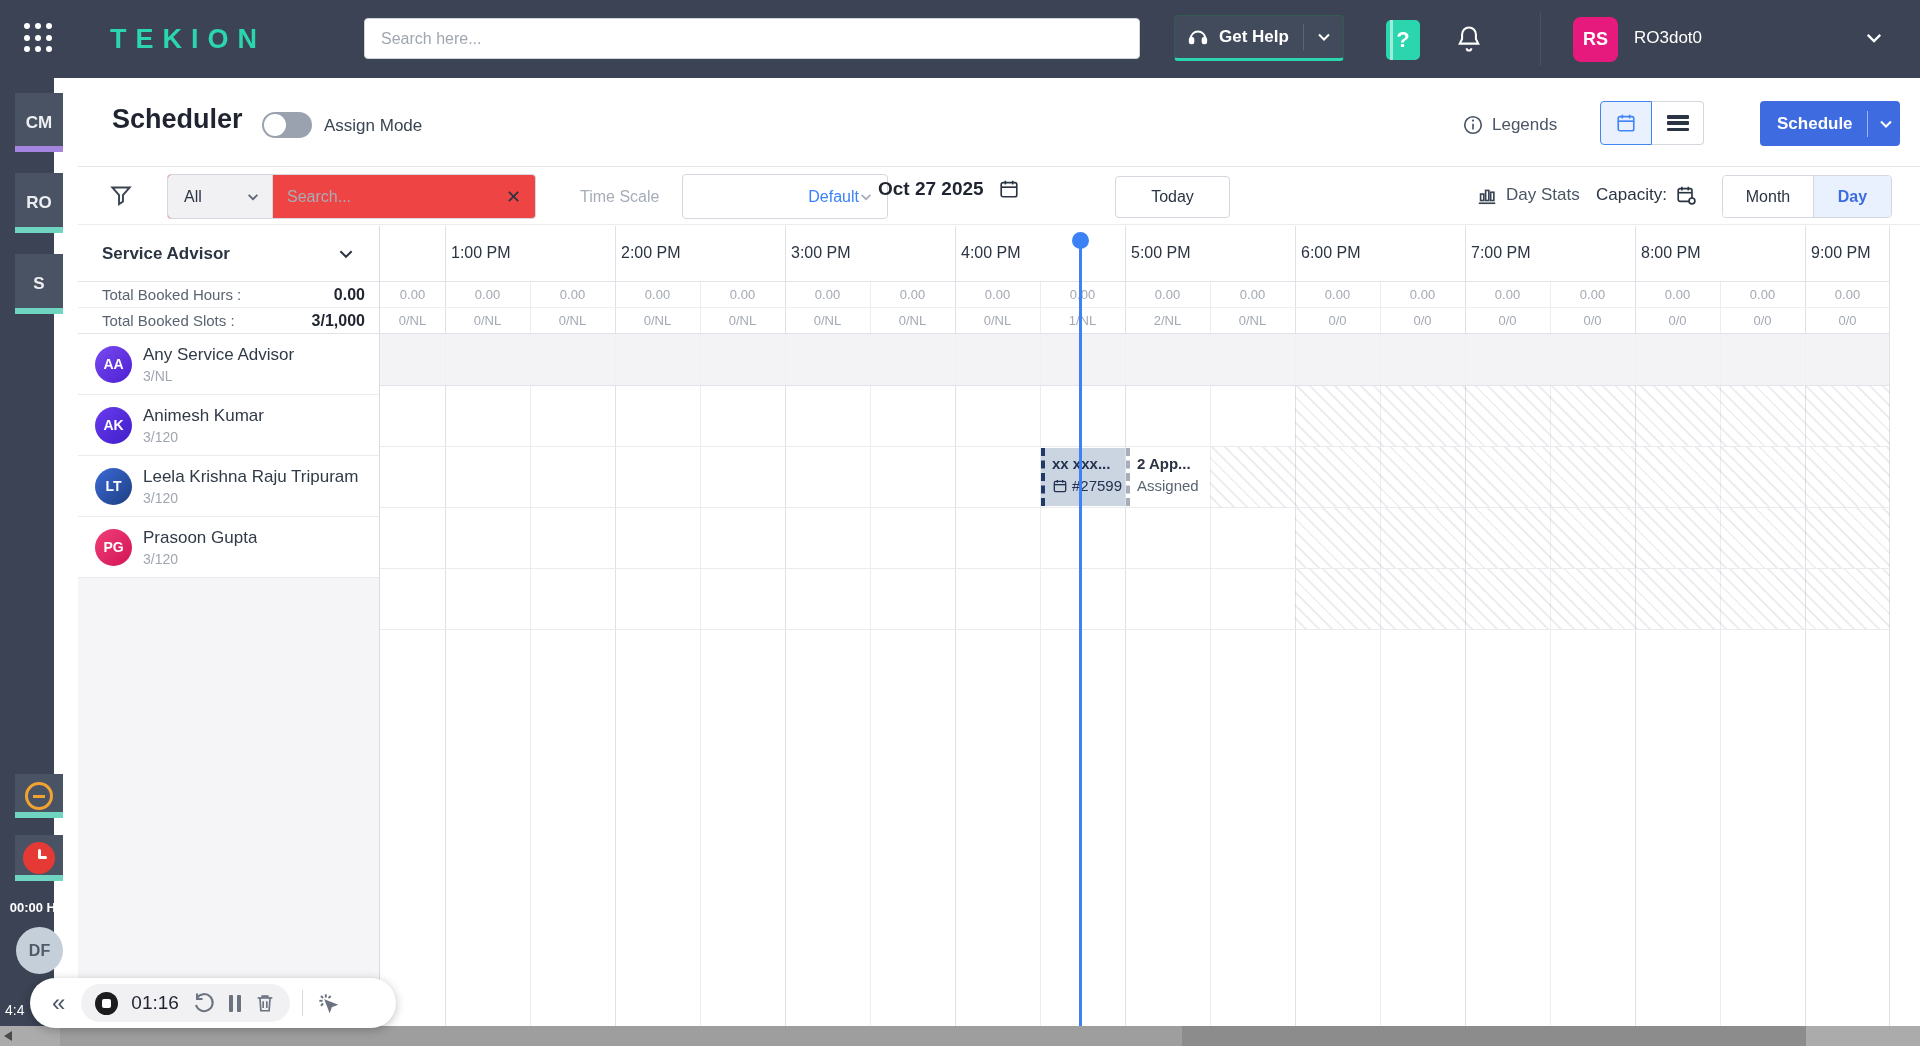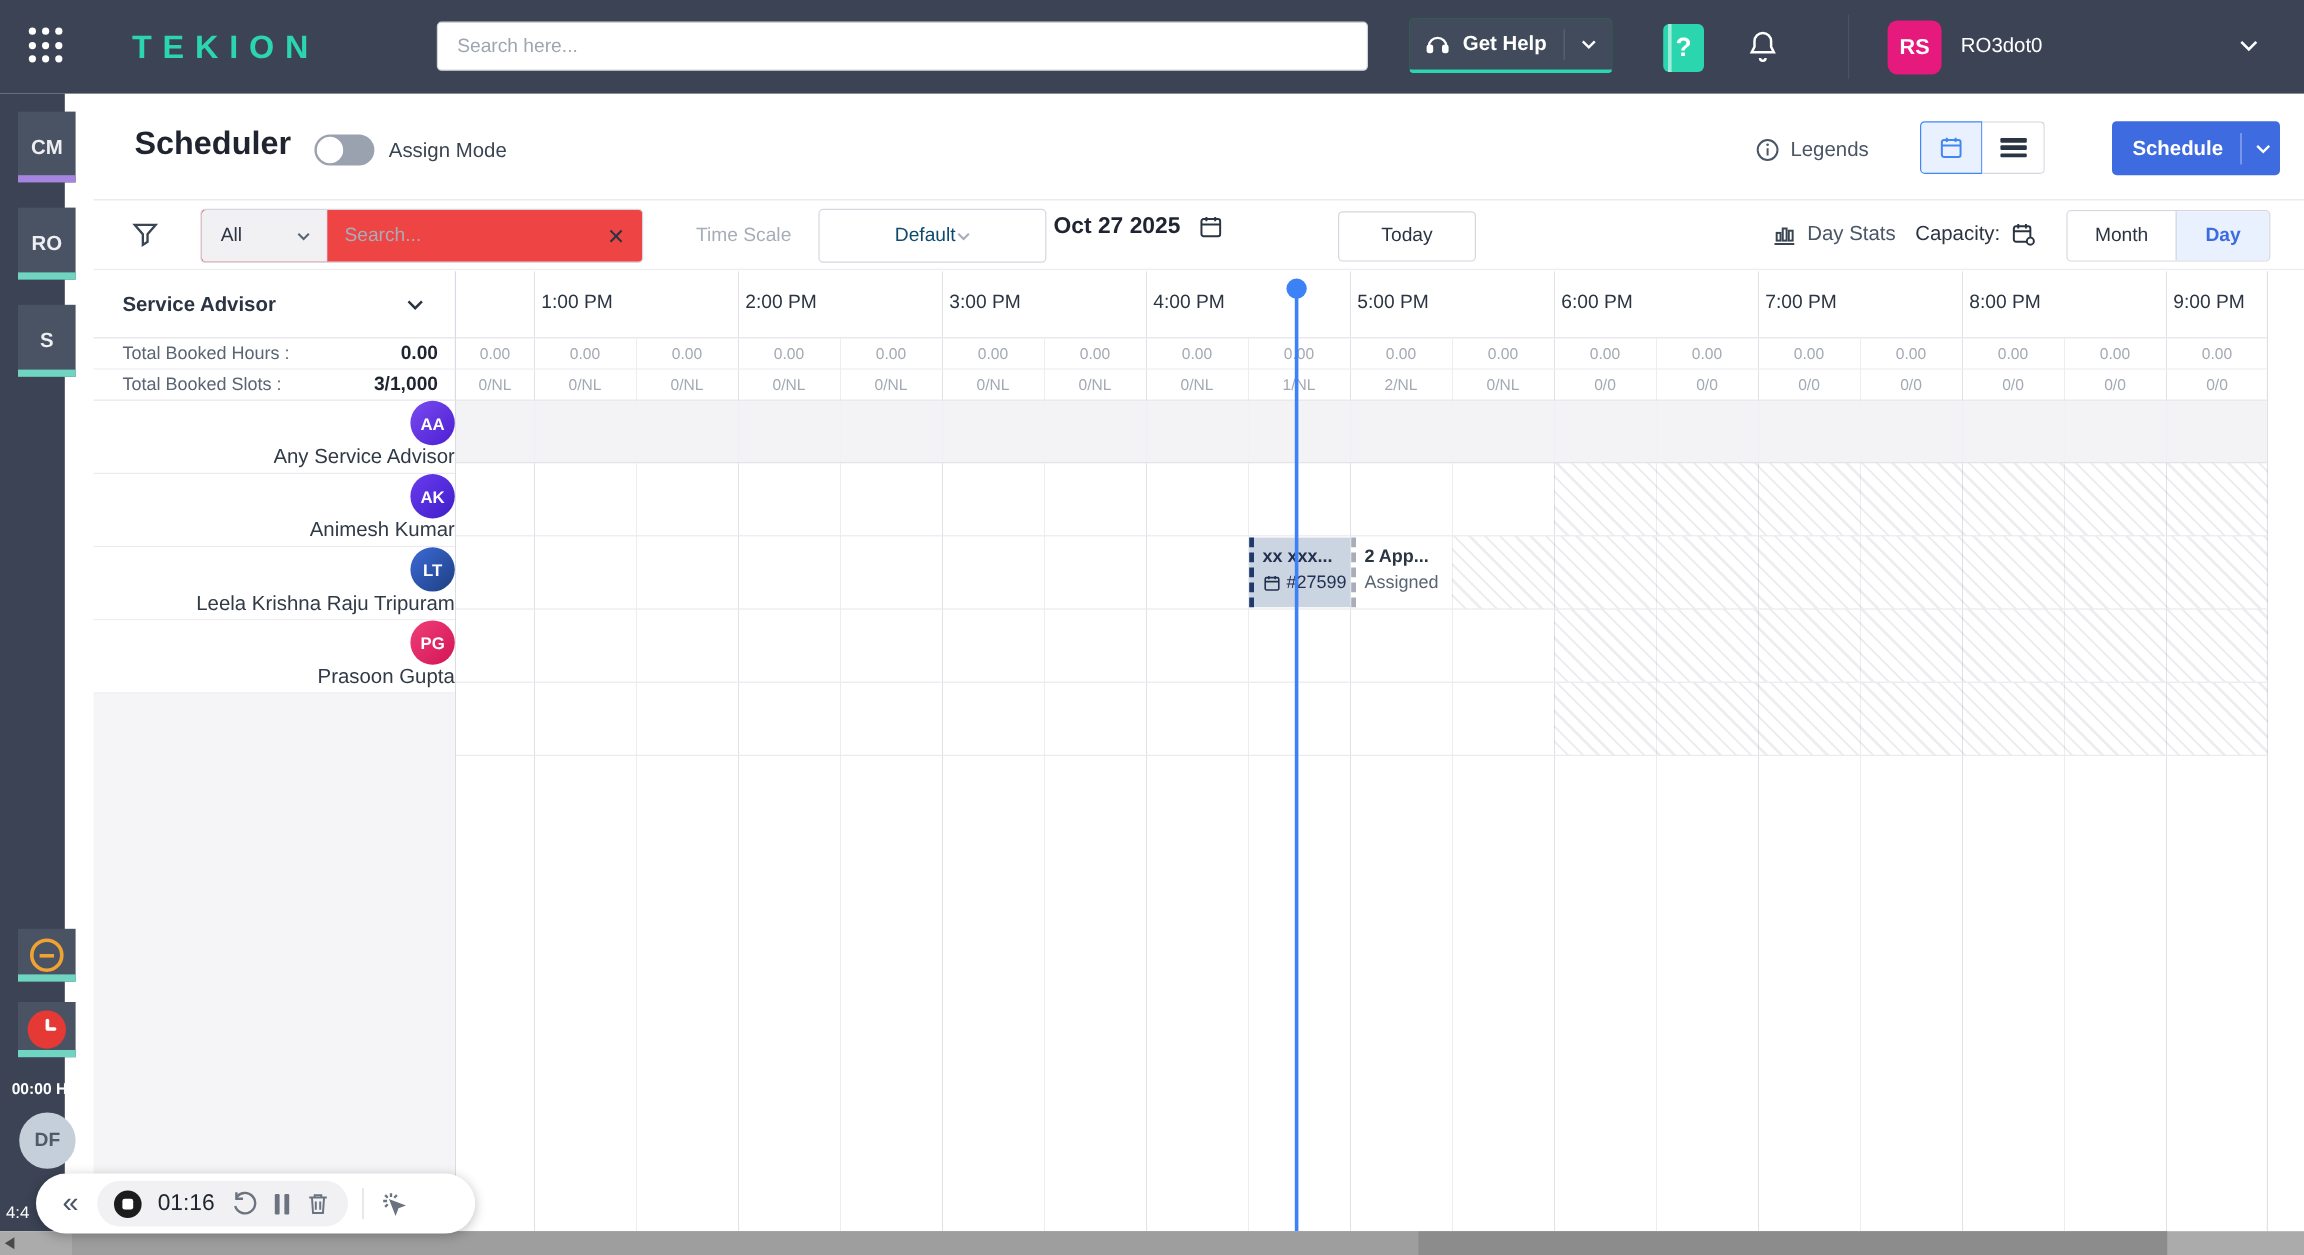--- a/index.html
+++ b/index.html
@@ -64,21 +64,21 @@
 
   
   .toolbar { position:absolute; left:0; top:90px; width:1842px; height:57px; border-bottom:1px solid #ECECF0; background:#fff; }
   .funnel { position:absolute; left:30px; top:14px; cursor:pointer; }
   .combo { position:absolute; left:89px; top:6px; width:369px; height:45px; border:1px solid #D6D6DE; border-radius:4px; display:flex; align-items:center; background:#ef4444; }
   .combo .all { width:105px; height:100%; background:#F1F1F4; border-right:1px solid #D6D6DE; border-radius:4px 0 0 4px; display:flex; align-items:center; justify-content:space-between; padding:0 12px 0 16px; font-size:16px; color:#2B3442; cursor:pointer; }
   .combo input { flex:1; border:none; outline:none; font-size:16px; padding:0 10px 0 14px; color:#2B3442; min-width:0; background:transparent; }
   .combo input::placeholder { color:#A7ADB8; }
   .combo .clear { font-size:18px; color:#2B3442; padding:0 14px; cursor:pointer; }
   .ts-label { position:absolute; left:502px; top:20px; font-size:16px; color:#A7ADB8; }
-  .ts-select { position:absolute; left:604px; top:6px; width:190px; height:45px; border:1px solid #D6D6DE; border-radius:4px; background:#fff; display:flex; align-items:center; justify-content:center; padding:0 14px 0 16px; font-size:16px; color:#0c4a6e; cursor:pointer; }
+  .ts-select { position:absolute; left:604px; top:6px; width:206px; height:45px; border:1px solid #D6D6DE; border-radius:4px; background:#fff; display:flex; align-items:center; justify-content:flex-end; padding:0 14px 0 16px; font-size:16px; color:#3b82f6; cursor:pointer; }
   .datenav { position:absolute; left:770px; top:10px; display:flex; align-items:center; }
   .dn-arrow { padding:6px 10px; cursor:pointer; color:#2B3442; }
   .dn-date { font-size:19px; font-weight:bold; color:#1F2430; margin:0 8px 0 10px; }
   .dn-cal { margin:0 6px; cursor:pointer; }
   .today-btn { position:absolute; left:1037px; top:8px; width:115px; height:42px; border:1px solid #D6D6DE; border-radius:4px; background:#fff; font-size:16px; color:#2B3442; display:flex; align-items:center; justify-content:center; cursor:pointer; }
   .daystats { position:absolute; left:1398px; top:16px; display:flex; align-items:center; gap:8px; font-size:17px; color:#4A5565; cursor:pointer; }
   .capacity { position:absolute; left:1518px; top:16px; display:flex; align-items:center; gap:8px; font-size:17px; color:#2B3442; cursor:pointer; }
   .seg { position:absolute; left:1644px; top:7px; display:flex; height:43px; border:1px solid #D6D6DE; border-radius:4px; overflow:hidden; }
   .seg .opt { display:flex; align-items:center; justify-content:center; font-size:16px; cursor:pointer; }
   .seg .opt.month { width:90px; background:#fff; color:#2B3442; }
@@ -89,21 +89,21 @@
   .lpanel { width:302px; height:100%; border-right:1px solid #D9DDE3; display:flex; flex-direction:column; background:#fff; }
   .lp-head { height:56px; border-bottom:1px solid #E3E3E9; display:flex; align-items:center; justify-content:space-between; padding:0 24px 0 24px; }
   .lp-head .t { font-size:17px; font-weight:bold; color:#2B3442; }
   .lp-total { height:26px; display:flex; align-items:center; justify-content:space-between; padding:0 14px 0 24px; border-bottom:1px solid #EEEEF2; }
   .lp-total .lab { font-size:15px; color:#5A6472; }
   .lp-total .val { font-size:16px; font-weight:bold; color:#1F2430; }
   .lp-total:nth-of-type(3) { border-bottom:1px solid #E3E3E9; }
   .lp-group { height:52px; background:#F2F2F5; border-bottom:1px solid #E3E3E9; display:flex; align-items:center; padding:0 18px 0 24px; }
   .lp-group .t { font-size:17px; font-weight:bold; color:#2B3442; flex:1; }
   .lp-group .ic { margin-left:14px; cursor:pointer; display:flex; }
-  .adv-row { height:61px; border-bottom:1px solid #EAEAEF; display:flex; align-items:flex-end; padding-left:17px; background:#fff;flex-direction:column; }
+  .adv-row { height:61px; border-bottom:1px solid #EAEAEF; display:flex; align-items:center; padding-left:17px; background:#fff; }
   .avatar { width:37px; height:37px; border-radius:50%; color:#fff; font-size:14px; font-weight:bold; display:flex; align-items:center; justify-content:center; flex:none; }
   .av0 { background:linear-gradient(135deg,#7A4BF0,#4B1ED2); }
   .av1 { background:linear-gradient(135deg,#6A3BEE,#3F1EC9); }
   .av2 { background:linear-gradient(135deg,#3C6BD9,#1D3E7F); }
   .av3 { background:linear-gradient(135deg,#F03E77,#D21557); }
   .adv-txt { margin-left:11px; overflow:hidden; }
   .adv-name { font-size:17px; color:#313A47; font-weight:500; white-space:nowrap; }
   .adv-load { font-size:14px; color:#A0A6B0; margin-top:3px; }
   .lp-fill { flex:1; background:#F5F5F8; }
 

